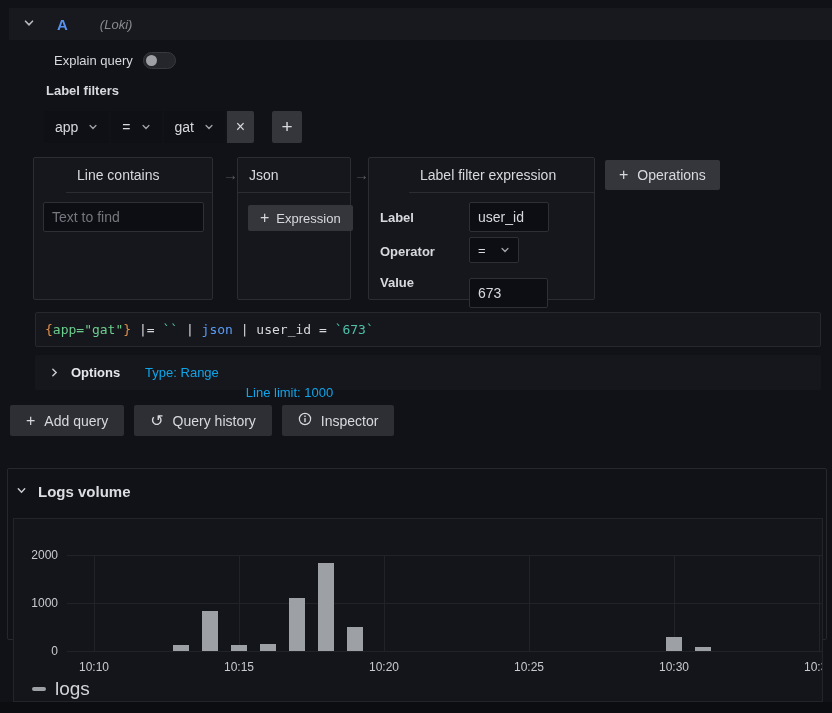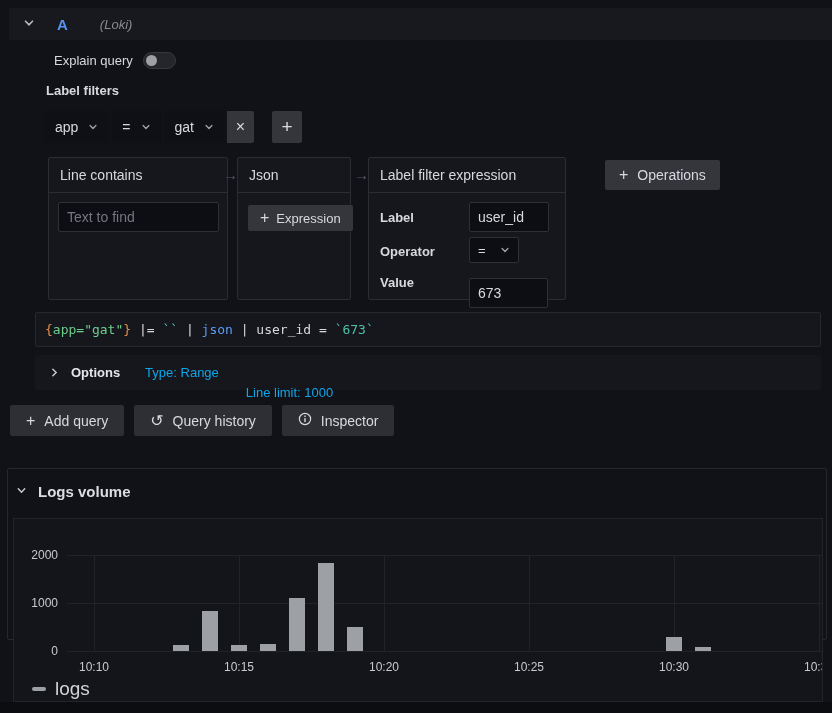--- a/index.html
+++ b/index.html
@@ -52,23 +52,23 @@
     background:#34363c; width:27px; display:flex; align-items:center; justify-content:center;
     font-size:16px; color:#d8d9de; border-radius:0 2px 2px 0; cursor:pointer;
   }
   .pill-add {
     margin-left:18px; width:30px; background:#34363c; border-radius:2px;
     display:flex; align-items:center; justify-content:center; font-size:19px; color:#d8d9de; cursor:pointer;
   }
 
   
   .op-card { background:#16171d; border:1px solid #2b2d33; border-radius:2px; }
-  .card-line { left:48px; top:157px; width:180px; height:143px; }
+  .card-line { left:33px; top:157px; width:180px; height:143px;padding-left:32px; }
   .card-json { left:237px; top:157px; width:114px; height:143px; }
-  .card-lfe  { left:368px; top:157px; width:198px; height:143px; }
+  .card-lfe  { left:368px; top:157px; width:227px; height:143px;padding-left:40px; }
   .op-card-header {
     height:35px; border-bottom:1px solid #2b2d33; display:flex; align-items:center;
     padding:0 11px; font-size:14px; color:#d8d9de;
   }
   .gf-input {
     background:#0d0e13; border:1px solid #2e3036; border-radius:2px;
     color:#d8d9de; font-size:14px; padding:0 8px;
     font-family:"Liberation Sans", sans-serif; outline:none;
   }
   .gf-input::placeholder { color:#75777f; }

